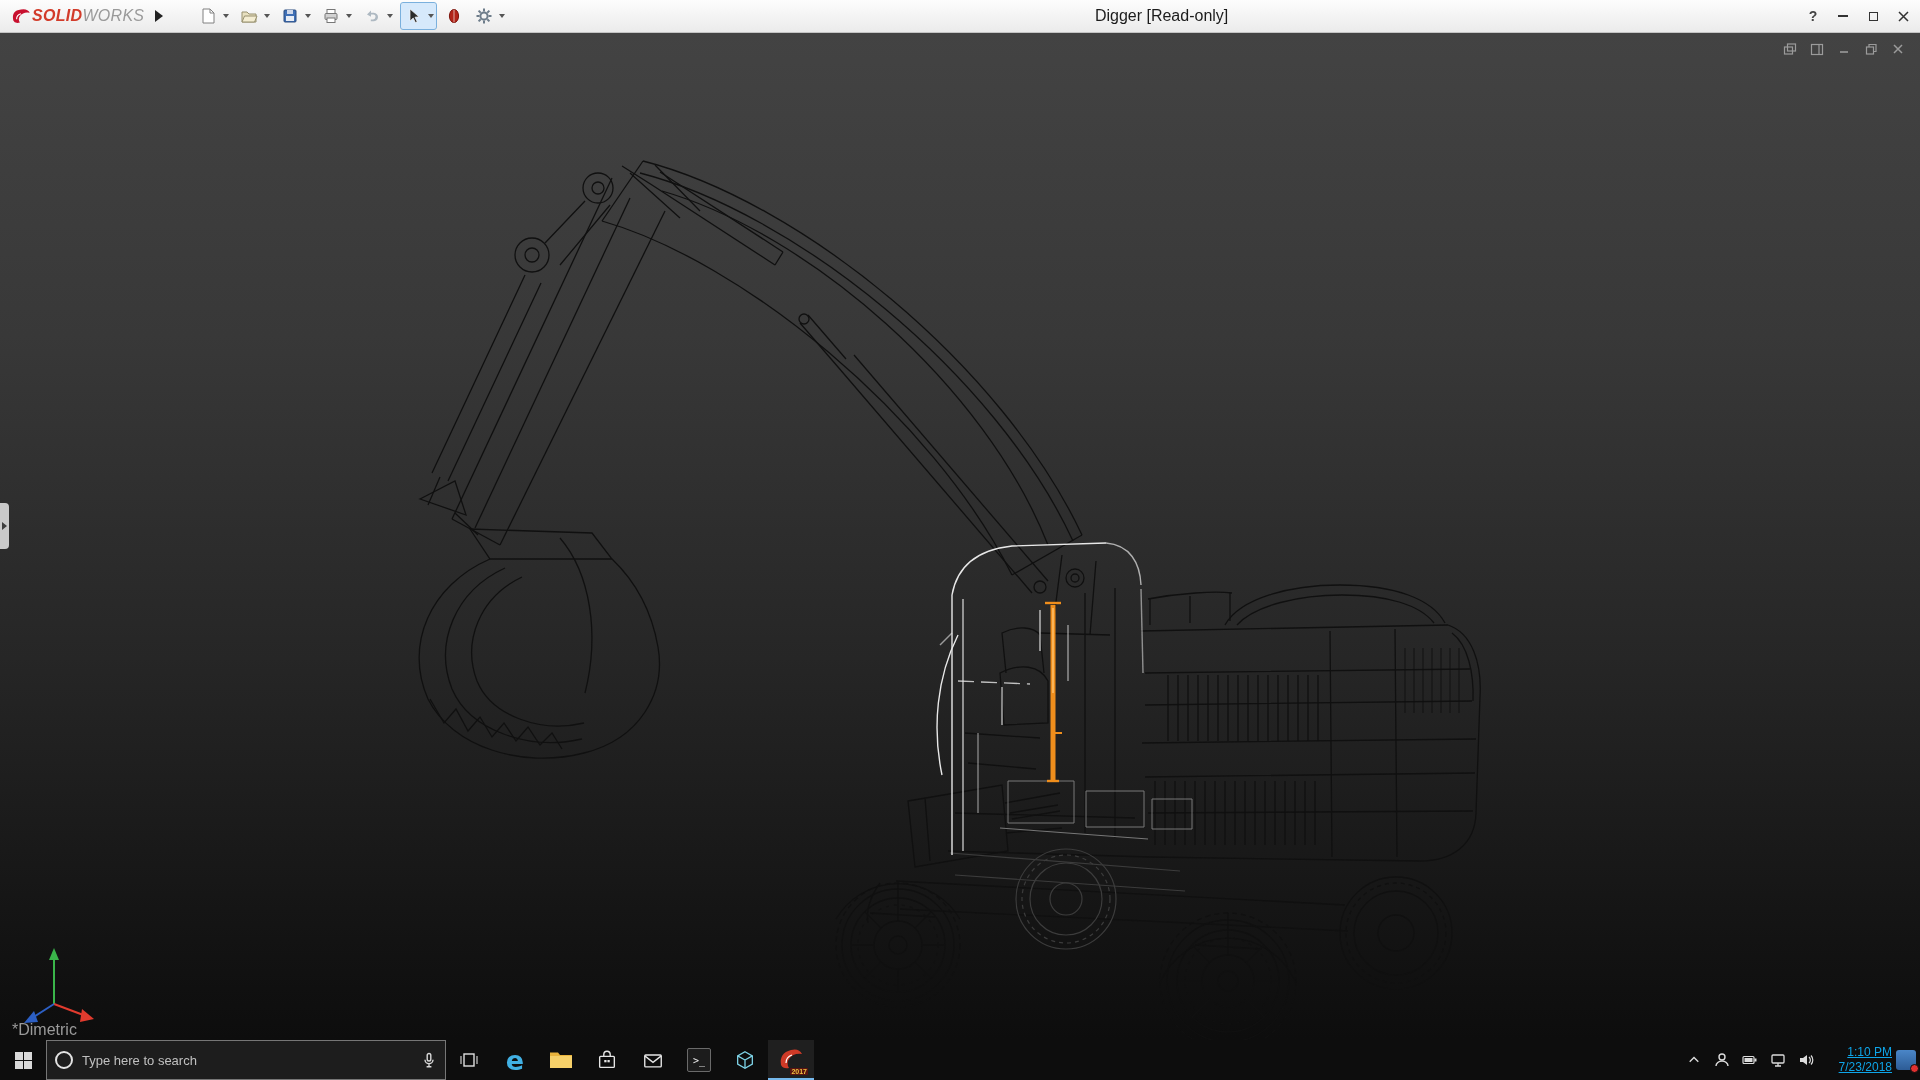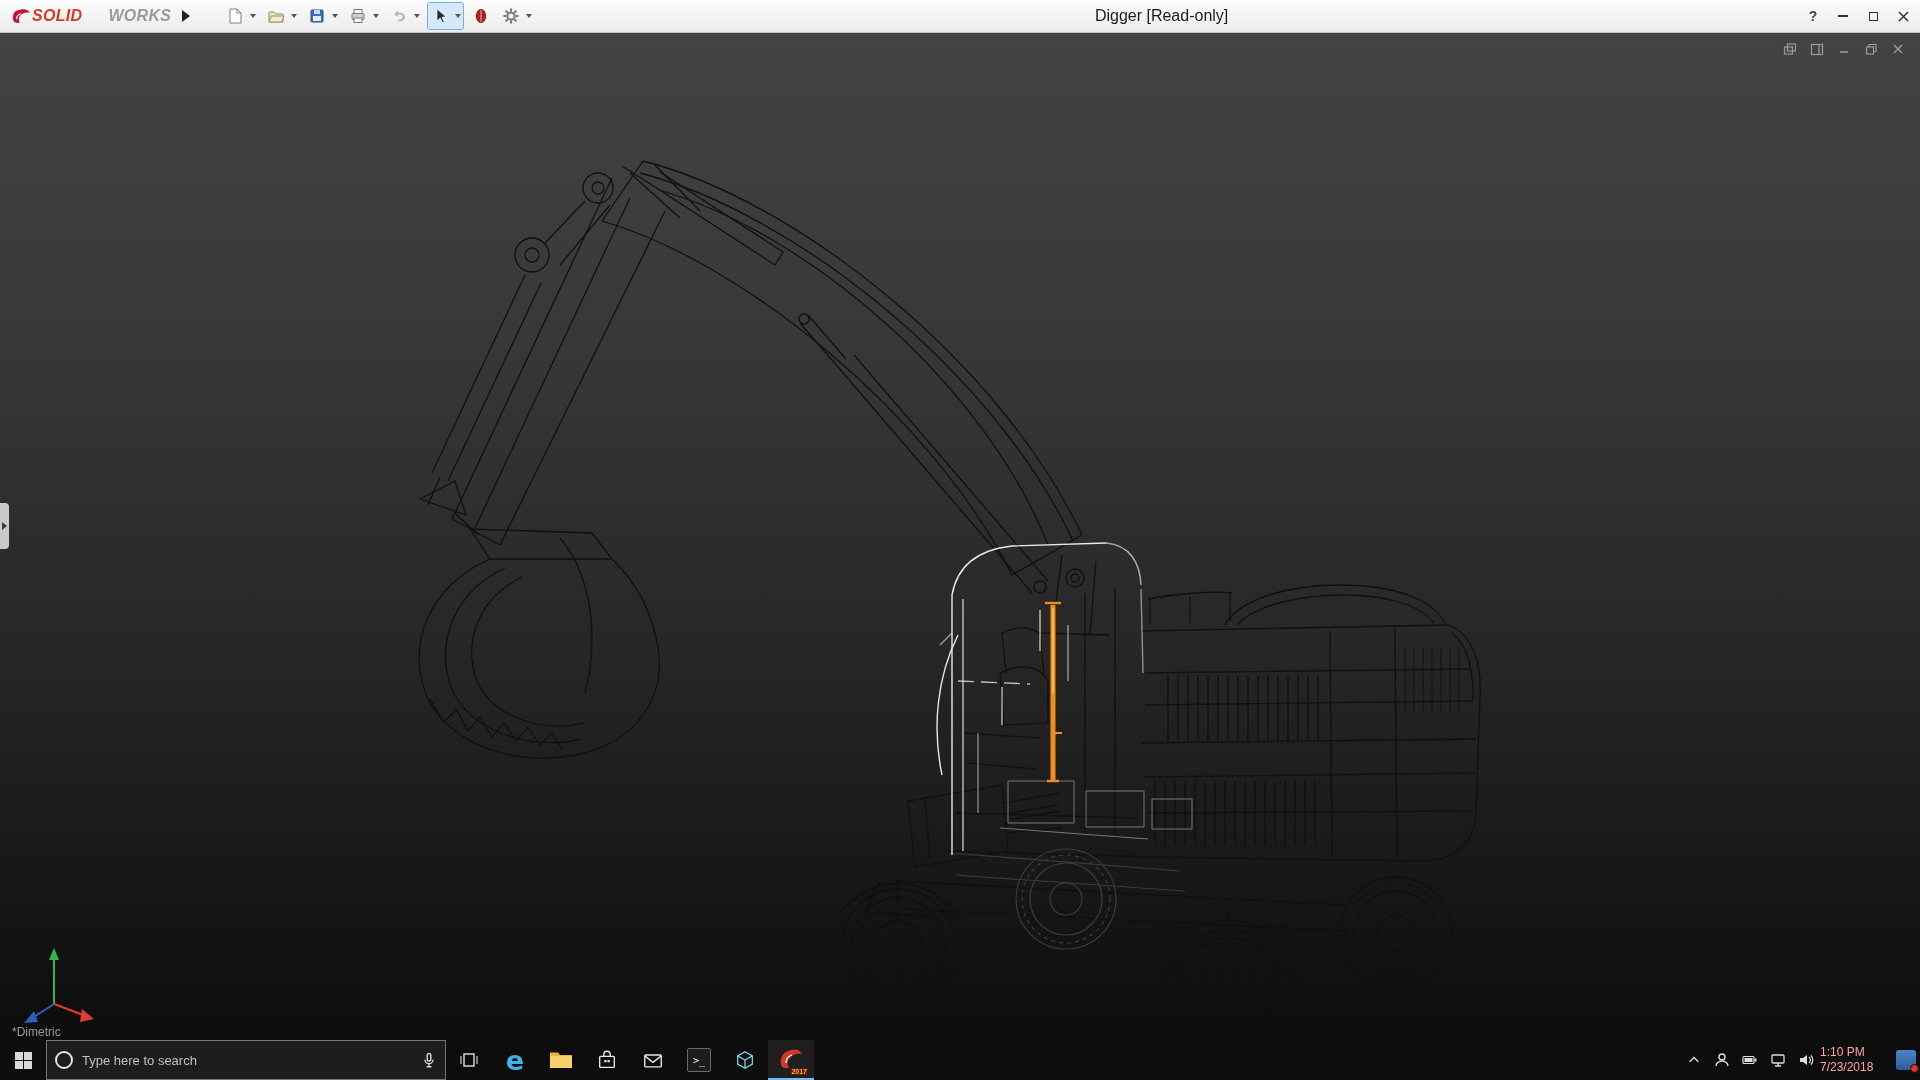--- a/index.html
+++ b/index.html
@@ -5,21 +5,21 @@
   * { margin:0; padding:0; box-sizing:border-box; }
   html,body { width:1920px; height:1080px; overflow:hidden; font-family:"Liberation Sans", sans-serif; background:#000; }
   #root { width:1920px; height:1080px; display:flex; flex-direction:column; }
 
   
   .titlebar { height:33px; background:linear-gradient(#fdfdfd,#ebebeb); border-bottom:1px solid #c4c4c4;
               display:flex; align-items:center; position:relative; flex:0 0 33px; }
   .brand { display:flex; align-items:center; padding:0 6px 0 10px; }
   .brand-text { font-size:16px; font-weight:bold; font-style:italic; letter-spacing:.3px; }
   .brand-text .p1 { color:#d23b2a;font-style:italic; }
-  .brand-text .p2 { color:#9a9a9a; font-weight:bold;margin-left:26px; }
+  .brand-text .p2 { color:#9a9a9a; font-weight:normal; }
   .flyout-btn { width:18px; height:24px; border:none; background:transparent; cursor:pointer; display:flex; align-items:center; justify-content:center; }
   .tri-right { width:0; height:0; border-top:6px solid transparent; border-bottom:6px solid transparent; border-left:8px solid #222; }
   .toolbar { display:flex; align-items:center; margin-left:28px; gap:6px; height:100%; }
   .tb-item { display:flex; align-items:center; height:26px; border-radius:2px; }
   .tb-item.selected { background:#d6e9fb; outline:1px solid #7ab0dd; }
   .tb-btn { width:24px; height:24px; border:none; background:transparent; display:flex; align-items:center; justify-content:center; padding:0; }
   .tb-caret { width:11px; height:24px; border:none; background:transparent; display:flex; align-items:center; justify-content:center; padding:0; }
   .caret { width:0; height:0; border-left:3.5px solid transparent; border-right:3.5px solid transparent; border-top:4px solid #555; }
   .doc-title { position:absolute; left:60.5%; transform:translateX(-50%); font-size:16px; color:#1c1c1c; }
   .win-controls { position:absolute; right:2px; top:0; height:100%; display:flex; align-items:center; }
@@ -30,38 +30,38 @@
   
   .viewport { position:relative; flex:1 1 auto; overflow:hidden;
               background:linear-gradient(180deg,#434343 0%,#383838 30%,#262626 62%,#131313 90%,#0d0d0d 100%); }
   .model-svg { position:absolute; inset:0; width:100%; height:100%; }
   .doc-controls { position:absolute; top:7px; right:12px; display:flex; gap:7px; }
   .dc-btn { width:20px; height:18px; border:none; background:transparent; display:flex; align-items:center; justify-content:center; padding:0; }
   .panel-tab { position:absolute; left:0; top:470px; width:9px; height:46px; background:#c9c9c9; border-radius:0 4px 4px 0;
                border:none; display:flex; align-items:center; justify-content:center; padding:0; }
   .panel-tab .mini-tri { width:0; height:0; border-top:4px solid transparent; border-bottom:4px solid transparent; border-left:5px solid #3d3d3d; }
   .triad { position:absolute; left:16px; bottom:10px; }
-  .view-label { position:absolute; left:12px; bottom:1px; color:#9a9a9a; font-size:12px; }
+  .view-label { position:absolute; left:12px; bottom:1px; color:#9a9a9a; font-size:16px; }
 
   
   .taskbar { height:40px; flex:0 0 40px; background:#0d0d0d; display:flex; align-items:stretch; }
   .tk-btn { width:46px; border:none; background:transparent; display:flex; align-items:center; justify-content:center; padding:0; position:relative; }
   .tk-btn.active { background:rgba(255,255,255,.08); box-shadow:inset 0 -2px 0 #76b9ed; }
   .searchbox { width:400px; background:#1d1d1d; border:1px solid #767676; display:flex; align-items:center; padding:0 8px; gap:9px; }
   .cortana-ring { width:18px; height:18px; border:2px solid #e3e3e3; border-radius:50%; flex:0 0 auto; }
   .search-input { flex:1; background:transparent; border:none; outline:none; color:#c8c8c8; font-size:13px; font-family:"Liberation Sans", sans-serif; }
   .search-input::placeholder { color:#c0c0c0; opacity:1; }
   .edge-glyph { color:#41b0e3; font-size:27px; font-weight:bold; font-family:"DejaVu Sans", sans-serif; line-height:1; }
   .cmdbox { width:24px; height:24px; background:#1c1c1c; border:1px solid #6a6a6a; border-radius:2px; color:#efefef;
             font-family:"DejaVu Sans Mono", monospace; font-size:10px; display:flex; align-items:center; justify-content:center; }
   .sw-icon { position:relative; width:30px; height:30px; }
   .sw-badge { position:absolute; right:-2px; bottom:0; font-size:7px; font-weight:bold; color:#f0c040; background:#5a1410; padding:0 1px; border-radius:1px; }
   .tray { margin-left:auto; display:flex; align-items:stretch; }
   .tray .tk-btn { width:28px; }
-  .clock { width:72px; border:none; background:transparent; color:#fca5a5; font-size:12px; line-height:15px; text-align:left; font-family:"Liberation Sans", sans-serif; }
+  .clock { width:72px; border:none; background:transparent; color:#0ea5e9; font-size:12px; line-height:15px; text-align:right; font-family:"Liberation Sans", sans-serif;text-decoration:underline; }
   .tray-app { width:34px; }
   .tray-app-square { width:20px; height:20px; border-radius:3px; background:linear-gradient(#4a86c8,#2d5c96); position:relative; }
   .tray-app-square .badge { position:absolute; right:-3px; bottom:-3px; width:9px; height:9px; background:#e03030; border:1px solid #0d0d0d; border-radius:50%; }
 </style>
 </head>
 <body>
 
 <div id="root">
 
   <header class="titlebar">

